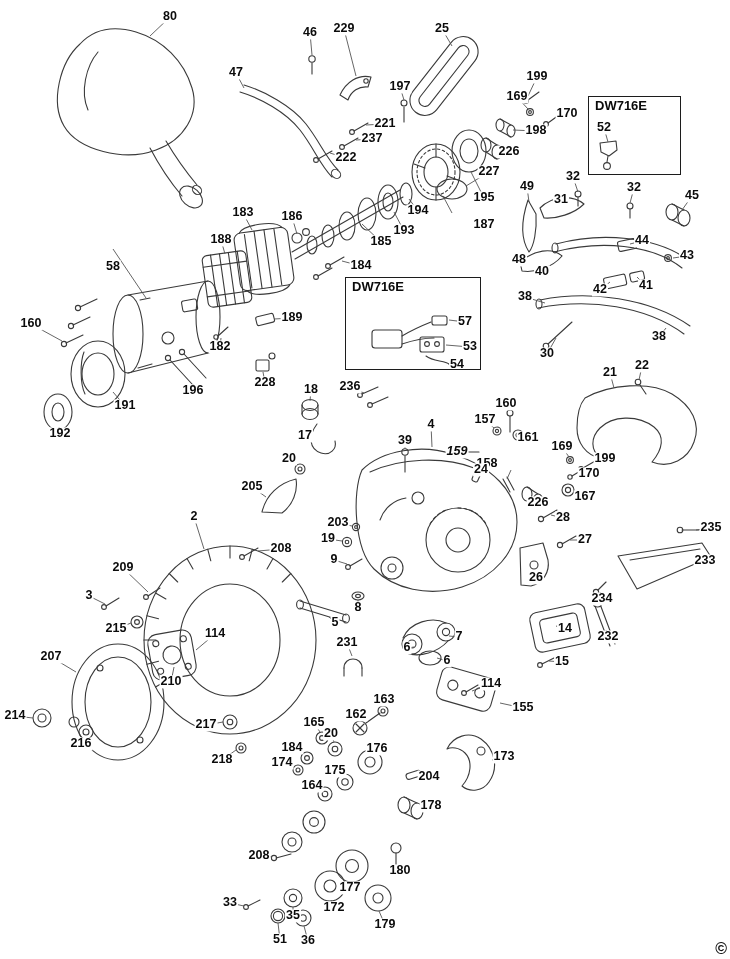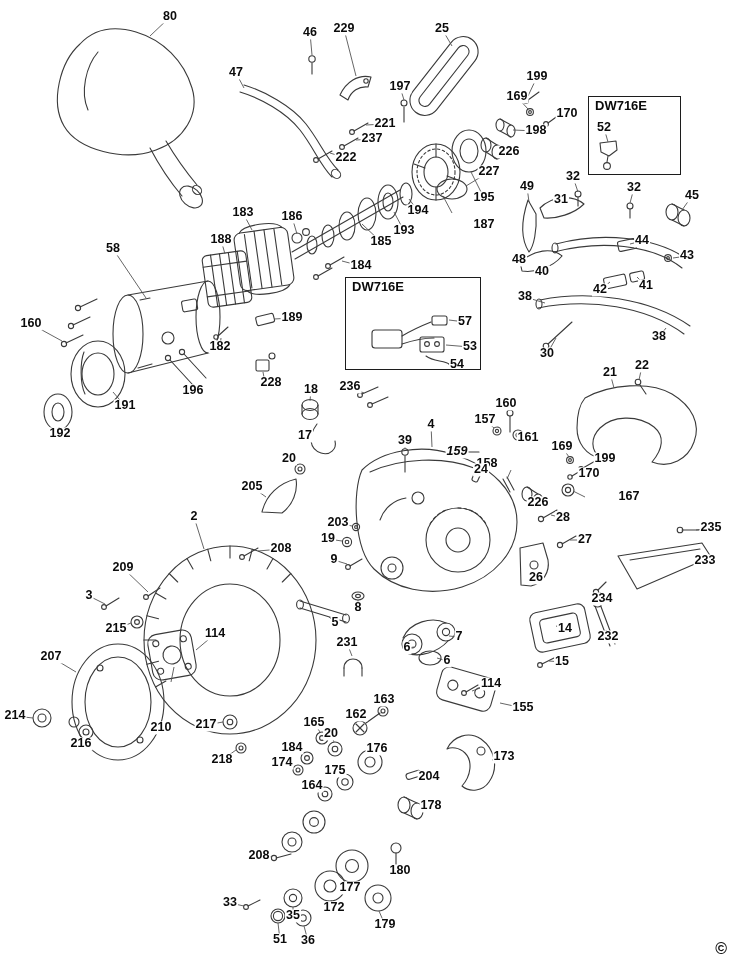--- a/index.html
+++ b/index.html
@@ -610,53 +610,53 @@
       <span class="part-label" style="left: 452px; top: 225px; margin-left: 32px;">187</span>
       <span class="part-label" style="left: 642px; top: 241px;">44</span>
       <span class="part-label" style="left: 519px; top: 260px;">48</span>
       <span class="part-label" style="left: 542px; top: 272px;">40</span>
       <span class="part-label" style="left: 687px; top: 256px;">43</span>
       <span class="part-label" style="left: 600px; top: 290px;">42</span>
       <span class="part-label" style="left: 646px; top: 286px;">41</span>
       <span class="part-label" style="left: 381px; top: 242px;">185</span>
       <span class="part-label" style="left: 404px; top: 231px;">193</span>
       <span class="part-label" style="left: 221px; top: 240px;">188</span>
-      <span class="part-label" style="left: 113px; top: 249px;">58</span>
+      <span class="part-label" style="left: 113px; top: 267px;">58</span>
       <span class="part-label" style="left: 361px; top: 266px;">184</span>
       <span class="part-label" style="left: 525px; top: 297px;">38</span>
       <span class="part-label" style="left: 659px; top: 337px;">38</span>
       <span class="part-label" style="left: 465px; top: 322px;">57</span>
       <span class="part-label" style="left: 470px; top: 347px;">53</span>
       <span class="part-label" style="left: 457px; top: 365px;">54</span>
       <span class="part-label" style="left: 292px; top: 318px;">189</span>
       <span class="part-label" style="left: 31px; top: 324px;">160</span>
       <span class="part-label" style="left: 220px; top: 347px;">182</span>
       <span class="part-label" style="left: 547px; top: 354px;">30</span>
-      <span class="part-label" style="left: 271px; top: 383px;">228</span>
+      <span class="part-label" style="left: 265px; top: 383px;">228</span>
       <span class="part-label" style="left: 193px; top: 391px;">196</span>
       <span class="part-label" style="left: 125px; top: 406px;">191</span>
       <span class="part-label" style="left: 311px; top: 390px;">18</span>
       <span class="part-label" style="left: 350px; top: 387px;">236</span>
       <span class="part-label" style="left: 610px; top: 373px;">21</span>
       <span class="part-label" style="left: 642px; top: 366px;">22</span>
       <span class="part-label" style="left: 60px; top: 434px;">192</span>
       <span class="part-label" style="left: 305px; top: 436px;">17</span>
       <span class="part-label" style="left: 506px; top: 404px;">160</span>
       <span class="part-label" style="left: 485px; top: 420px;">157</span>
       <span class="part-label" style="left: 528px; top: 438px;">161</span>
       <span class="part-label" style="left: 562px; top: 447px;">169</span>
       <span class="part-label" style="left: 405px; top: 441px;">39</span>
       <span class="part-label" style="left: 431px; top: 425px;">4</span>
       <span class="part-label" style="left: 605px; top: 459px;">199</span>
       <span class="part-label" style="left: 457px; top: 452px; font-style: italic;">159</span>
       <span class="part-label" style="left: 487px; top: 464px;">158</span>
       <span class="part-label" style="left: 481px; top: 470px;">24</span>
       <span class="part-label" style="left: 589px; top: 474px;">170</span>
       <span class="part-label" style="left: 289px; top: 459px;">20</span>
-      <span class="part-label" style="left: 585px; top: 497px; margin-left: 44px;">167</span>
+      <span class="part-label" style="left: 585px; top: 497px;">167</span>
       <span class="part-label" style="left: 252px; top: 487px;">205</span>
       <span class="part-label" style="left: 538px; top: 503px;">226</span>
       <span class="part-label" style="left: 563px; top: 518px;">28</span>
       <span class="part-label" style="left: 194px; top: 517px;">2</span>
       <span class="part-label" style="left: 338px; top: 523px;">203</span>
       <span class="part-label" style="left: 328px; top: 539px;">19</span>
       <span class="part-label" style="left: 281px; top: 549px;">208</span>
       <span class="part-label" style="left: 585px; top: 540px;">27</span>
       <span class="part-label" style="left: 711px; top: 528px;">235</span>
       <span class="part-label" style="left: 123px; top: 568px;">209</span>
@@ -668,21 +668,21 @@
       <span class="part-label" style="left: 358px; top: 608px;">8</span>
       <span class="part-label" style="left: 335px; top: 623px;">5</span>
       <span class="part-label" style="left: 215px; top: 634px;">114</span>
       <span class="part-label" style="left: 602px; top: 599px;">234</span>
       <span class="part-label" style="left: 565px; top: 629px;">14</span>
       <span class="part-label" style="left: 407px; top: 648px;">6</span>
       <span class="part-label" style="left: 459px; top: 637px;">7</span>
       <span class="part-label" style="left: 447px; top: 661px;">6</span>
       <span class="part-label" style="left: 608px; top: 637px;">232</span>
       <span class="part-label" style="left: 51px; top: 657px;">207</span>
-      <span class="part-label" style="left: 161px; top: 682px; margin-top: 46px;">210</span>
+      <span class="part-label" style="left: 171px; top: 682px;">210</span>
       <span class="part-label" style="left: 347px; top: 643px;">231</span>
       <span class="part-label" style="left: 562px; top: 662px;">15</span>
       <span class="part-label" style="left: 15px; top: 716px;">214</span>
       <span class="part-label" style="left: 81px; top: 744px;">216</span>
       <span class="part-label" style="left: 206px; top: 725px;">217</span>
       <span class="part-label" style="left: 384px; top: 700px;">163</span>
       <span class="part-label" style="left: 356px; top: 715px;">162</span>
       <span class="part-label" style="left: 491px; top: 684px;">114</span>
       <span class="part-label" style="left: 523px; top: 708px;">155</span>
       <span class="part-label" style="left: 314px; top: 723px;">165</span>

